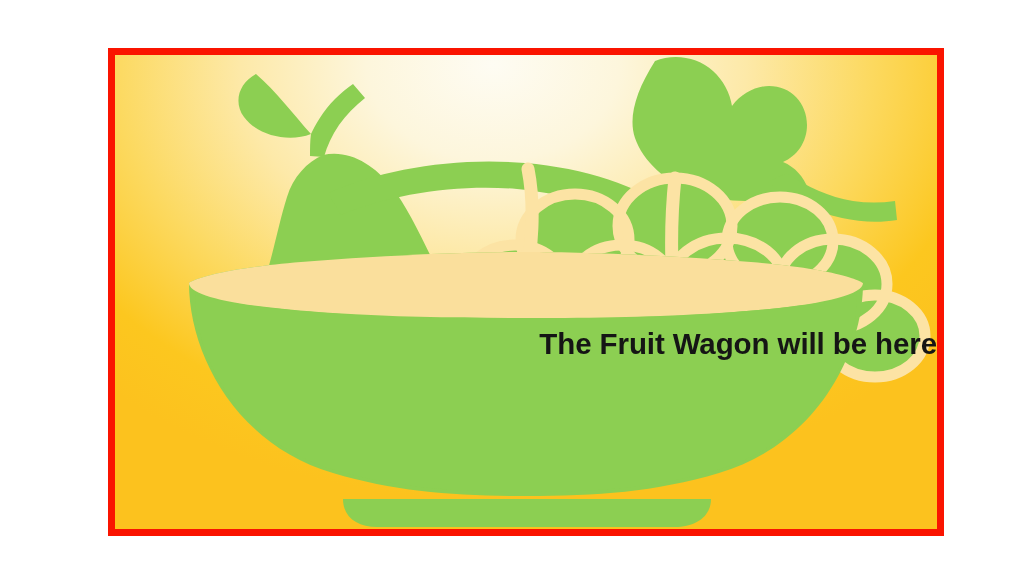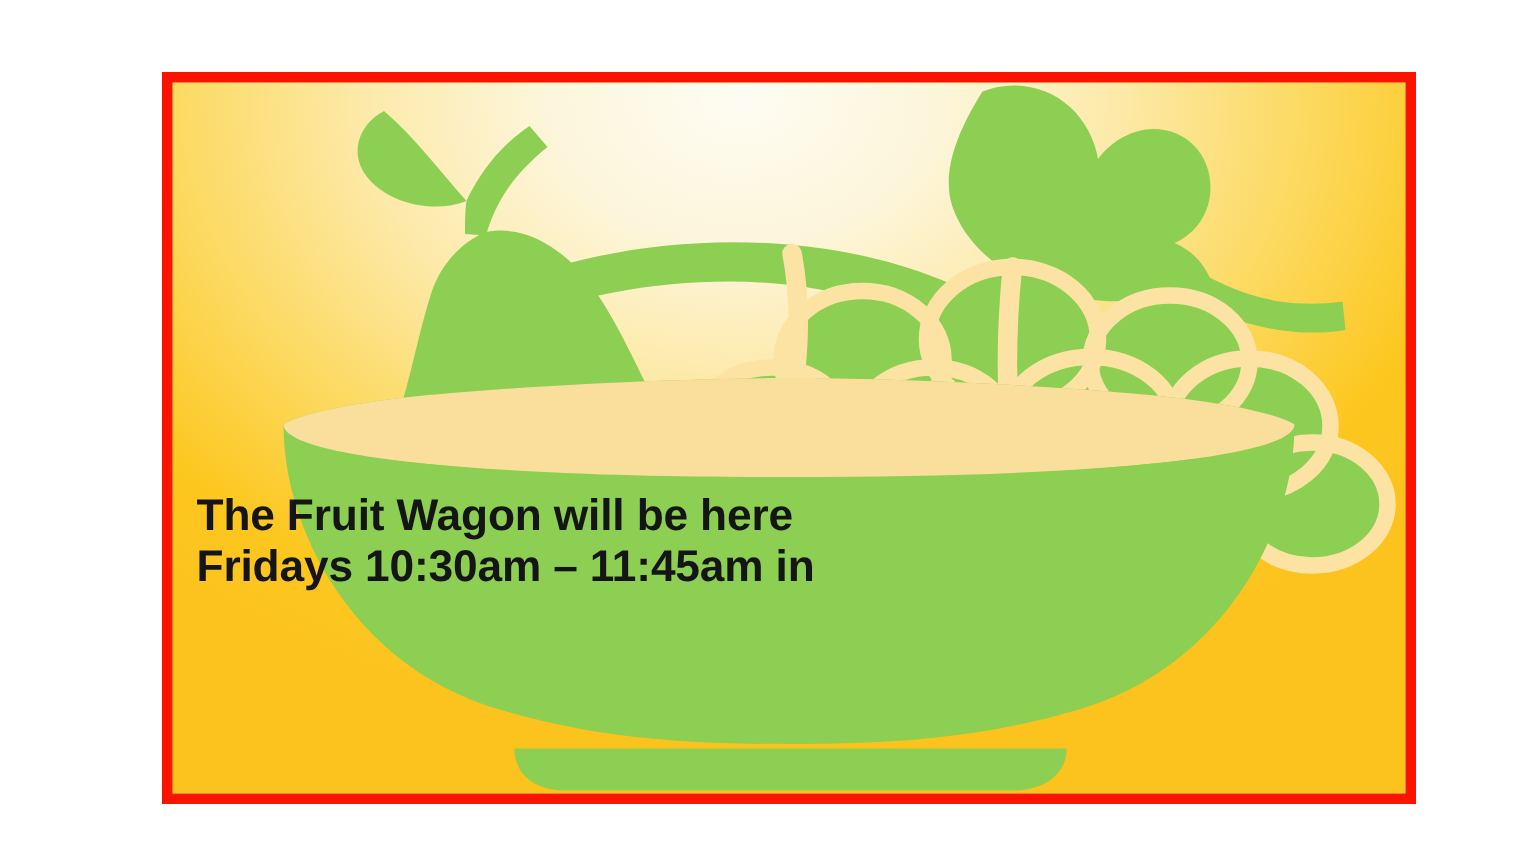--- a/index.html
+++ b/index.html
@@ -56,24 +56,24 @@
   }
   #fruit-artwork svg {
     display: block;
     width: 100%;
     height: 100%;
   }
 
   
   #caption-block {
     position: absolute;
-    left: 16px;
+    left: 4px;
     right: 0;
     top: 272px;
-    text-align: left;
+    text-align: right;
     line-height: 1.14;
     pointer-events: none;
   }
   .caption-line {
     display: block;
     font-family: "Liberation Sans", sans-serif;
     font-weight: bold;
     font-size: 29.5px;
     letter-spacing: -0.1px;
     color: #151515;
@@ -219,17 +219,16 @@
                    C596,462 580,472 560,472
                    H262
                    C242,472 228,462 228,444 Z" fill="#8ccf52"></path>
 
         </g>
       </svg>
     </div>
 
     <div id="caption-block">
       <span class="caption-line">The Fruit Wagon will be here</span>
-      <span class="caption-line">Fridays 10:30am – 11:45am in</span>
     </div>
 
   </div>
 </div>
 
 </body></html>

